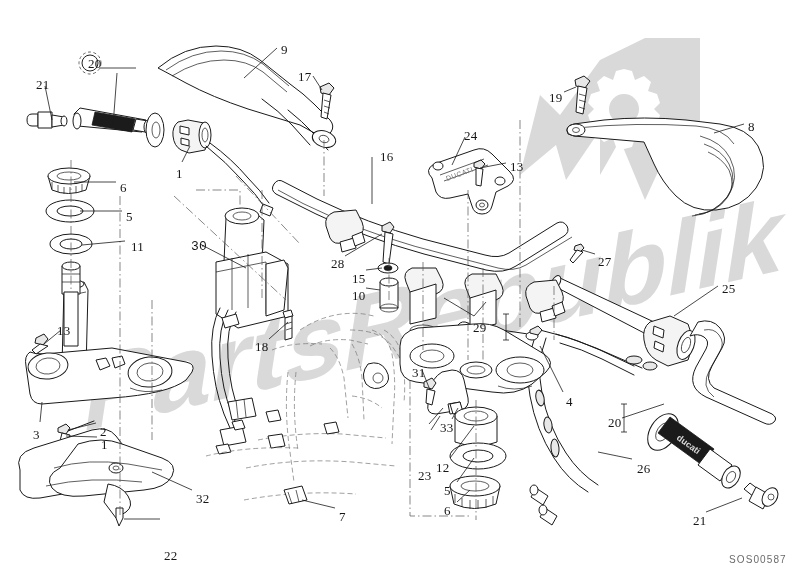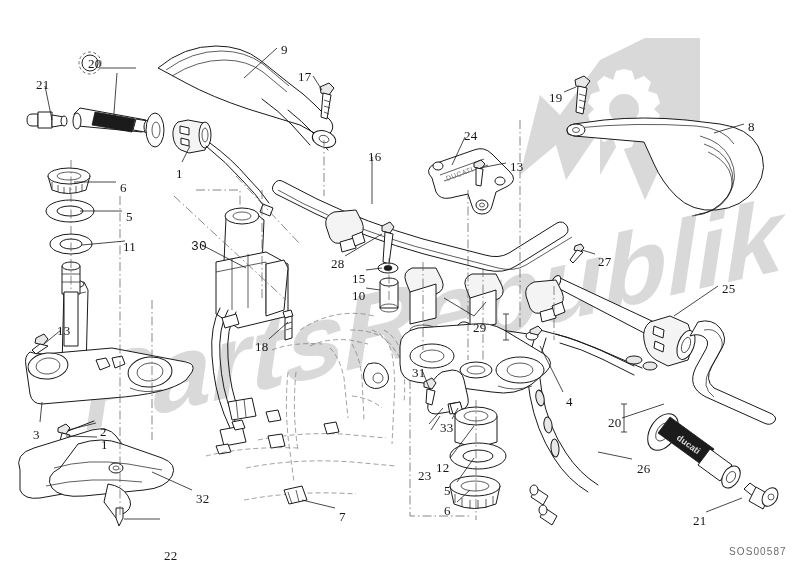--- a/index.html
+++ b/index.html
@@ -2,21 +2,21 @@
 <html><head>
 <meta charset="utf-8">
 <style>
   html,body{margin:0;padding:0;background:#fff;}
   body{width:800px;height:564px;overflow:hidden;font-family:"Liberation Serif",serif;}
   #stage{position:relative;width:800px;height:564px;background:#ffffff;}
   svg.layer{position:absolute;top:0;left:0;width:800px;height:564px;}
   .lbl{position:absolute;font-family:"Liberation Serif",serif;font-size:13px;color:#161616;
        letter-spacing:.3px;white-space:nowrap;line-height:1;}
   .code{position:absolute;font-family:"Liberation Sans",sans-serif;font-size:10px;
-        color:#6b6b6b;letter-spacing:1.1px;}
+        color:#6b6b6b;letter-spacing:1.1px;margin-top:8px;}
   .wm-text{position:absolute;font-family:"Liberation Sans",sans-serif;font-weight:bold;
            color:#d9d9d9;white-space:nowrap;pointer-events:none;}
 </style>
 </head>
 <body>
 
 <div id="stage">
 
   <svg class="layer" viewBox="0 0 800 564">
     <g opacity="1">
@@ -425,25 +425,25 @@
 
   <div id="callouts">
       <div class="lbl" style="left: 36px; top: 78px;">21</div>
       <div class="lbl" style="left: 88px; top: 57px;">20</div>
       <div class="lbl" style="left: 281px; top: 43px;">9</div>
       <div class="lbl" style="left: 298px; top: 70px;">17</div>
       <div class="lbl" style="left: 549px; top: 91px;">19</div>
       <div class="lbl" style="left: 748px; top: 120px;">8</div>
       <div class="lbl" style="left: 464px; top: 129px;">24</div>
       <div class="lbl" style="left: 510px; top: 160px;">13</div>
-      <div class="lbl" style="left: 368px; top: 150px;">16</div>
+      <div class="lbl" style="left: 380px; top: 150px;">16</div>
       <div class="lbl" style="left: 176px; top: 167px;">1</div>
       <div class="lbl" style="left: 120px; top: 181px;">6</div>
       <div class="lbl" style="left: 126px; top: 210px;">5</div>
-      <div class="lbl" style="left: 123px; top: 240px;">11</div>
+      <div class="lbl" style="left: 131px; top: 240px;">11</div>
       <div class="lbl" style="left: 191px; top: 240px; font-family: Liberation Mono, monospace;">30</div>
       <div class="lbl" style="left: 331px; top: 257px;">28</div>
       <div class="lbl" style="left: 352px; top: 272px;">15</div>
       <div class="lbl" style="left: 352px; top: 289px;">10</div>
       <div class="lbl" style="left: 598px; top: 255px;">27</div>
       <div class="lbl" style="left: 722px; top: 282px;">25</div>
       <div class="lbl" style="left: 473px; top: 321px;">29</div>
       <div class="lbl" style="left: 57px; top: 324px;">13</div>
       <div class="lbl" style="left: 255px; top: 340px;">18</div>
       <div class="lbl" style="left: 412px; top: 366px;">31</div>

